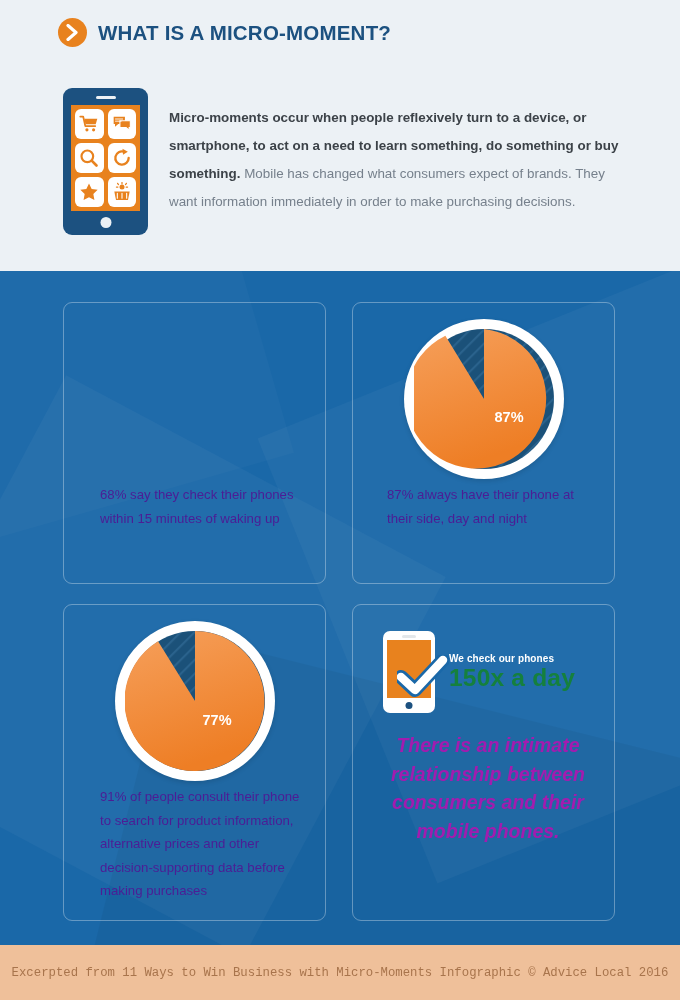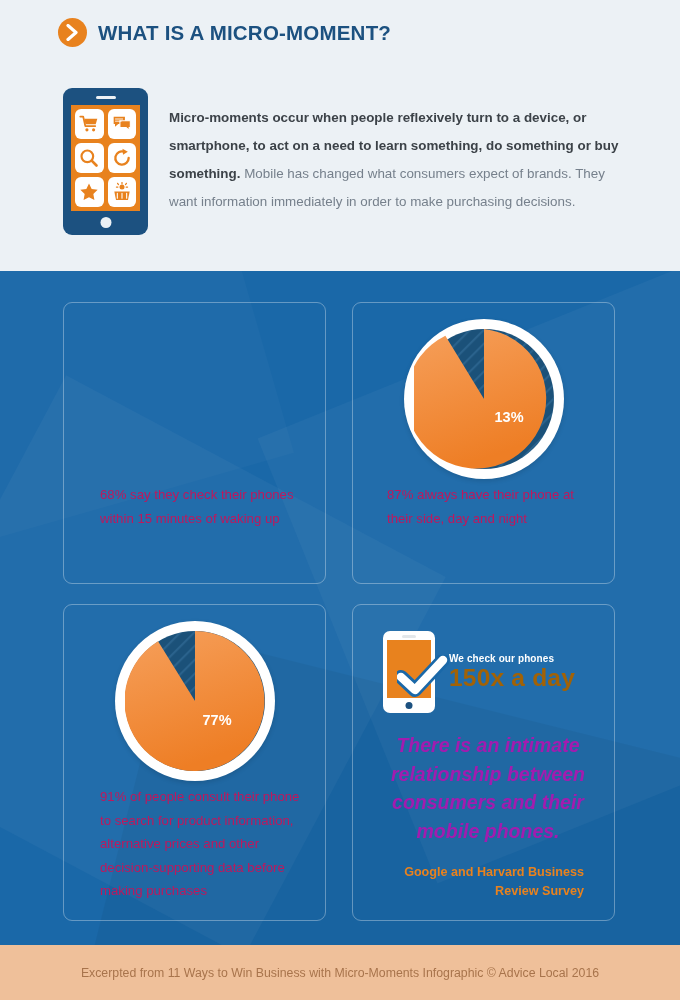--- a/index.html
+++ b/index.html
@@ -90,21 +90,21 @@
     display:flex;align-items:center;justify-content:center;
     box-shadow:0 2px 5px rgba(0,0,0,.13);
   }
   .pie-svg{display:block;}
   .pie-label{
     position:absolute;color:#fff;font-weight:bold;font-size:14.5px;
     pointer-events:none;
   }
 
   .caption{
-    position:absolute;color:#be185d;font-size:13.2px;line-height:23.5px;
+    position:absolute;color:#4c1d95;font-size:13.2px;line-height:23.5px;
   }
 
   
   .p4-top{position:absolute;left:30px;top:26px;display:flex;align-items:flex-start;}
   .p4-phone{
     position:relative;width:52px;height:82px;background:#fff;border-radius:7px;flex:none;
   }
   .p4-phone .scr{
     position:absolute;left:4px;top:9px;width:44px;height:58px;background:#E8821E;
   }
@@ -112,35 +112,36 @@
     position:absolute;left:50%;transform:translateX(-50%);top:4px;
     width:14px;height:2.5px;border-radius:2px;background:#E3E7EA;
   }
   .p4-phone .hm{
     position:absolute;left:50%;transform:translateX(-50%);bottom:4px;
     width:7px;height:7px;border-radius:50%;background:#1C5180;
   }
   .p4-check{position:absolute;left:14px;top:24px;}
   .p4-textblock{margin-left:14px;padding-top:22px;}
   .p4-line1{color:#fff;font-weight:bold;font-size:10px;letter-spacing:.1px;}
-  .p4-line2{color:#a16207;font-weight:bold;font-size:24.5px;line-height:27px;letter-spacing:.2px;}
+  .p4-line2{color:#15803d;font-weight:bold;font-size:24.5px;line-height:27px;letter-spacing:.2px;}
 
   .quote{
     position:absolute;left:30px;top:126px;width:210px;
     color:#a21caf;font-style:italic;font-weight:bold;font-size:19.5px;line-height:28.5px;text-align:center;
   }
   .attrib{
     position:absolute;right:30px;top:258px;width:200px;text-align:right;
     color:#E8821E;font-weight:bold;font-size:12.6px;line-height:19px;
   }
 
   
   .footer{
     position:absolute;left:0;top:945px;width:680px;height:55px;
     background:#EFC09A;
+    font-family:Liberation Mono, monospace;
   }
   .footer-text{
     position:absolute;left:0;top:0;width:680px;height:55px;
     display:flex;align-items:center;justify-content:center;
     color:#A8744C;font-size:12.3px;
   }
 </style>
 </head>
 <body>
 
@@ -245,21 +246,21 @@
   </div>
 
   <div class="card" id="card-2">
     <div class="pie-wrap" style="top:16px;">
       <div class="pie-outer">
         <svg class="pie-svg" width="140" height="140" viewBox="0 0 100 100">
           <circle cx="50" cy="50" r="50" fill="url(#hatch)"></circle>
           <path d="M50 50 L50 0 A50 50 0 1 1 22.4 4.8 Z" fill="url(#og)"></path>
         </svg>
       </div>
-      <span class="pie-label" style="left:91px;top:90px;">13%</span>
+      <span class="pie-label" style="left:91px;top:90px;">87%</span>
     </div>
     <div class="caption" style="left:34px;top:180px;width:210px;">87% always have their phone at their side, day and night</div>
   </div>
 
   <div class="card" id="card-3">
     <div class="pie-wrap" style="top:16px;">
       <div class="pie-outer">
         <svg class="pie-svg" width="140" height="140" viewBox="0 0 100 100">
           <circle cx="50" cy="50" r="50" fill="url(#hatch)"></circle>
           <path d="M50 50 L50 0 A50 50 0 1 1 23.6 7.3 Z" fill="url(#og)"></path>
@@ -282,20 +283,19 @@
           <path d="M4 22 L18 35 L46 5" fill="none" stroke="#ffffff" stroke-width="8.5" stroke-linecap="round" stroke-linejoin="round"></path>
         </svg>
       </div>
       <div class="p4-textblock">
         <div class="p4-line1">We check our phones</div>
         <div class="p4-line2">150x a day</div>
       </div>
     </div>
 
     <div class="quote">There is an intimate relationship between consumers and their mobile phones.</div>
-    <div class="attrib">Google and Harvard Business Review Survey</div>
   </div>
 
   <div class="footer">
     <div class="footer-text">Excerpted from 11 Ways to Win Business with Micro-Moments Infographic © Advice Local 2016</div>
   </div>
 
 </div>
 
 </body></html>

